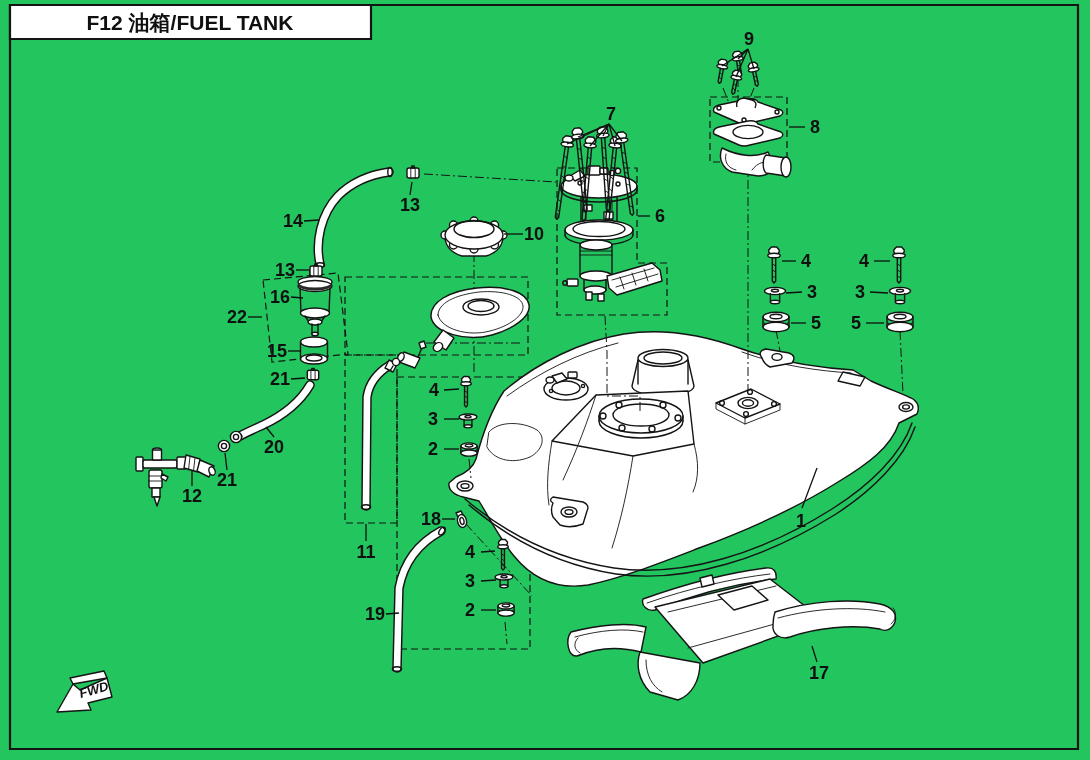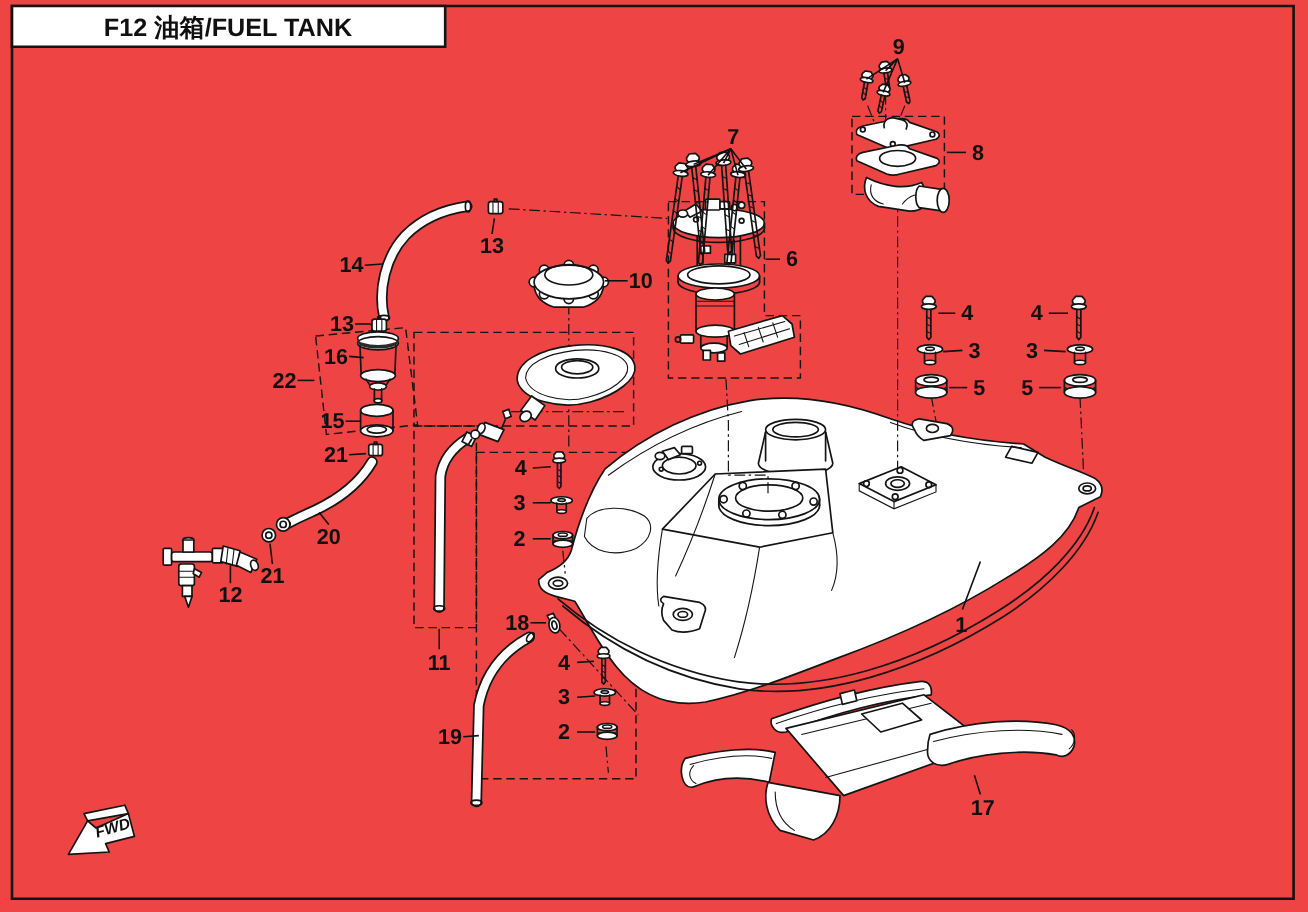--- a/index.html
+++ b/index.html
@@ -1,16 +1,16 @@
 <!DOCTYPE html>
 <html><head>
 <meta charset="utf-8">
 <style>
   html,body{margin:0;padding:0;background:#ffffff;}
-  #stage{position:relative;width:1090px;height:760px;background:#ef4444;overflow:hidden;
+  #stage{position:relative;width:1090px;height:760px;background:#22c55e;overflow:hidden;
          font-family:"Liberation Sans",sans-serif;}
   svg{position:absolute;left:0;top:0;}
   svg *{vector-effect:non-scaling-stroke;}
   .ln{fill:none;stroke:#141414;stroke-width:1.4;stroke-linecap:round;stroke-linejoin:round;}
   .lnf{fill:#ffffff;stroke:#141414;stroke-width:1.4;stroke-linejoin:round;}
   .thin{fill:none;stroke:#141414;stroke-width:0.9;stroke-linecap:round;}
   .dashbox{fill:none;stroke:#141414;stroke-width:1.2;stroke-dasharray:7 4;}
   .phantom{fill:none;stroke:#141414;stroke-width:1;stroke-dasharray:9 3 2 3;}
   .dark{fill:#2a2a2a;stroke:none;}
   .callout{font:bold 18px "Liberation Sans",sans-serif;fill:#101010;text-anchor:middle;}

